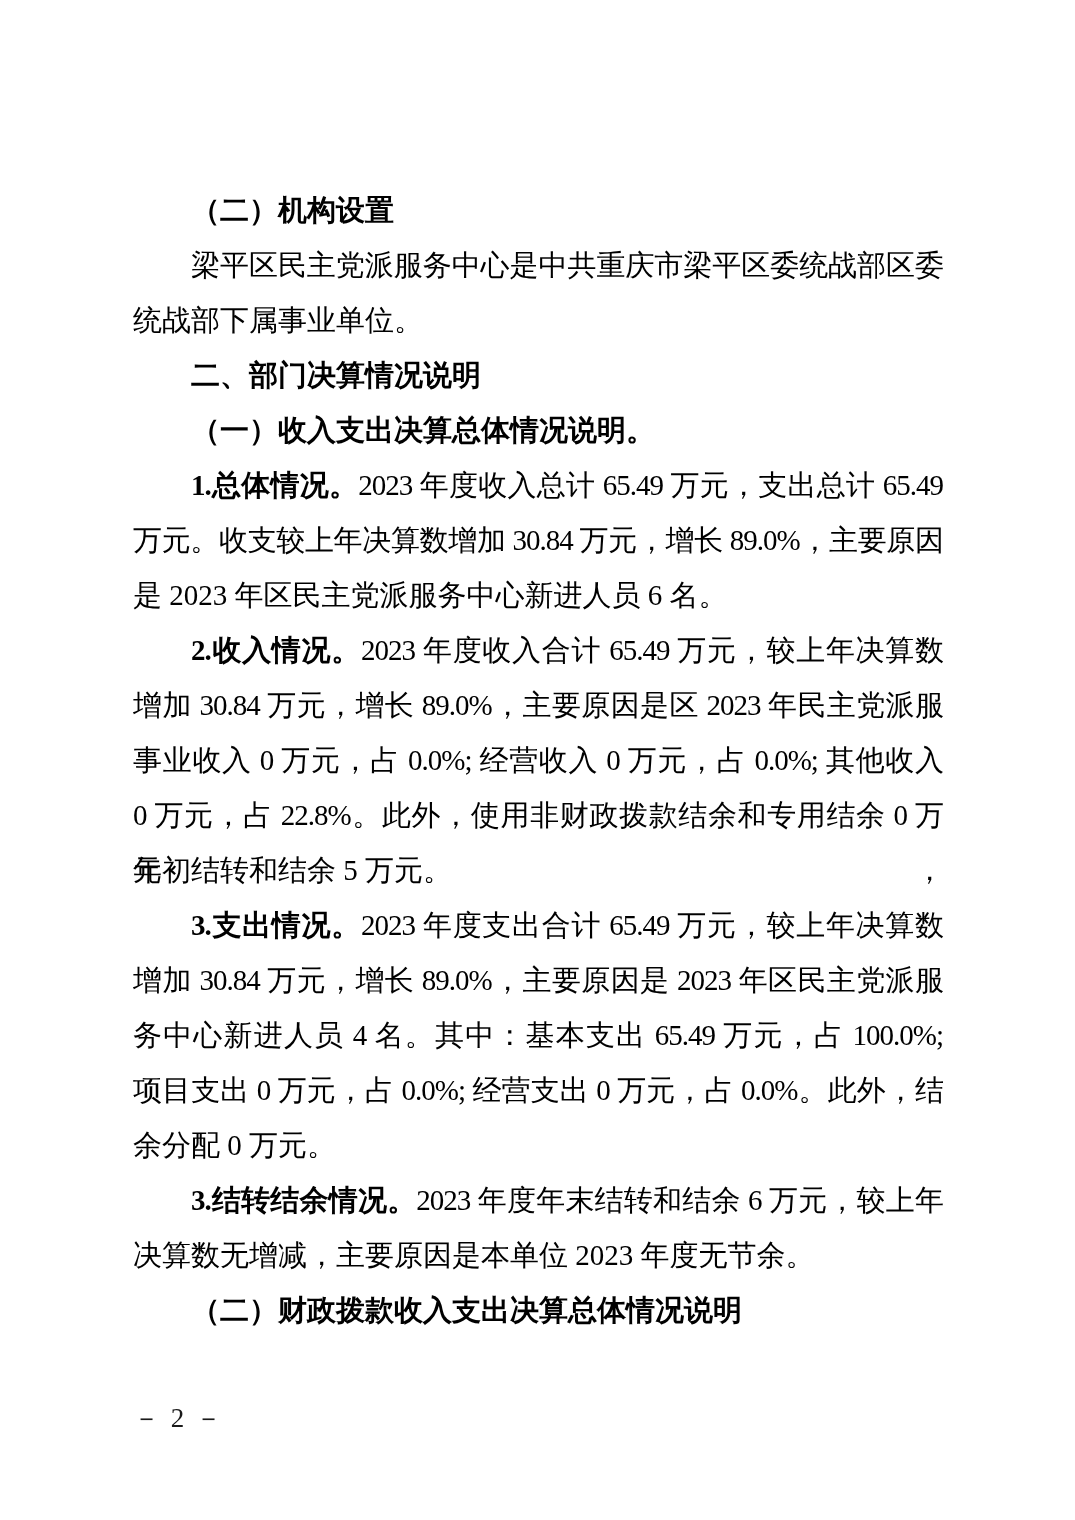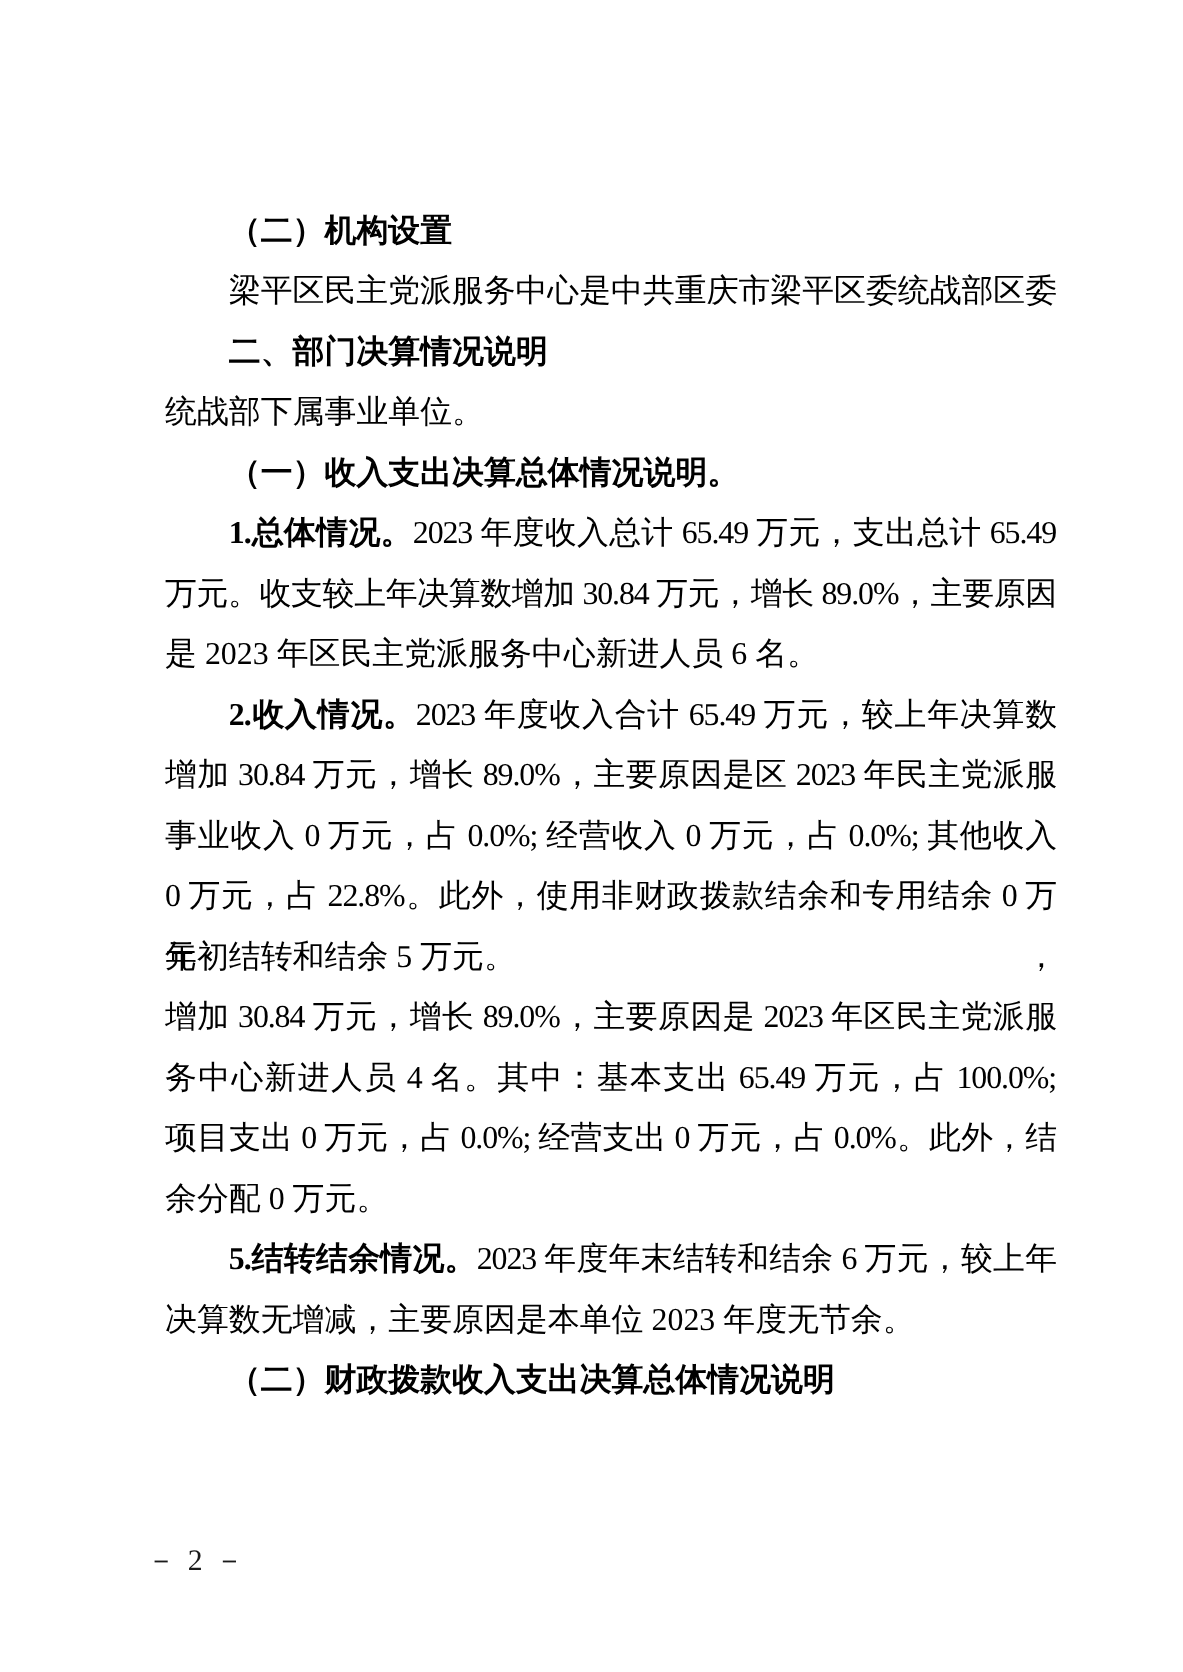--- a/index.html
+++ b/index.html
@@ -11,21 +11,21 @@
     position: relative;
     width: 1075px;
     height: 1520px;
     background: #ffffff;
     color: #000000;
     font-family: "Liberation Serif", "DejaVu Serif", serif;
     overflow: hidden;
   }
   .content {
     position: absolute;
-    left: 150px;
+    left: 133px;
     top: 183px;
     width: 810px;
   }
   .line {
     font-size: 29px;
     line-height: 55px;
     height: 55px;
     white-space: normal;
   }
   .indent {
@@ -60,41 +60,42 @@
 </style>
 </head>
 <body>
 
 <div class="page">
   <div class="content">
 
     <div class="line kai indent">（二）机构设置</div>
 
     <div class="line indent fill">梁平区民主党派服务中心是中共重庆市梁平区委统战部区委</div>
+    <div class="line">统战部下属事业单位。</div>
+
     <div class="line hei indent">二、部门决算情况说明</div>
-
-    <div class="line">统战部下属事业单位。</div>
     <div class="line kai indent">（一）收入支出决算总体情况说明。</div>
 
     <div class="line indent fill"><span class="lead">1.总体情况。</span><span>2023 年度收入总计 65.49 万元，支出总计 65.49</span></div>
     <div class="line fill">万元。收支较上年决算数增加 30.84 万元，增长 89.0%，主要原因</div>
     <div class="line">是 2023 年区民主党派服务中心新进人员 6 名。</div>
 
     <div class="line indent fill"><span class="lead">2.收入情况。</span><span>2023 年度收入合计 65.49 万元，较上年决算数</span></div>
     <div class="line fill">增加 30.84 万元，增长 89.0%，主要原因是区 2023 年民主党派服</div>
     <div class="line fill">事业收入 0 万元，占 0.0%; 经营收入 0 万元，占 0.0%; 其他收入</div>
     <div class="line fill">0 万元，占 22.8%。此外，使用非财政拨款结余和专用结余 0 万元，</div>
     <div class="line">年初结转和结余 5 万元。</div>
 
+    <div class="line indent fill"><span class="lead">3.支出情况。</span><span>2023 年度支出合计 65.49 万元，较上年决算数</span></div>
     <div class="line fill">增加 30.84 万元，增长 89.0%，主要原因是 2023 年区民主党派服</div>
     <div class="line fill">务中心新进人员 4 名。其中：基本支出 65.49 万元，占 100.0%;</div>
     <div class="line fill">项目支出 0 万元，占 0.0%; 经营支出 0 万元，占 0.0%。此外，结</div>
     <div class="line">余分配 0 万元。</div>
 
-    <div class="line indent fill"><span class="lead">5.结转结余情况。</span><span>2023 年度年末结转和结余 6 万元，较上年</span></div>
+    <div class="line indent fill"><span class="lead">3.结转结余情况。</span><span>2023 年度年末结转和结余 6 万元，较上年</span></div>
     <div class="line">决算数无增减，主要原因是本单位 2023 年度无节余。</div>
 
     <div class="line kai indent">（二）财政拨款收入支出决算总体情况说明</div>
 
   </div>
 
   <div class="footer">－ 2 －</div>
 </div>
 
 </body></html>

